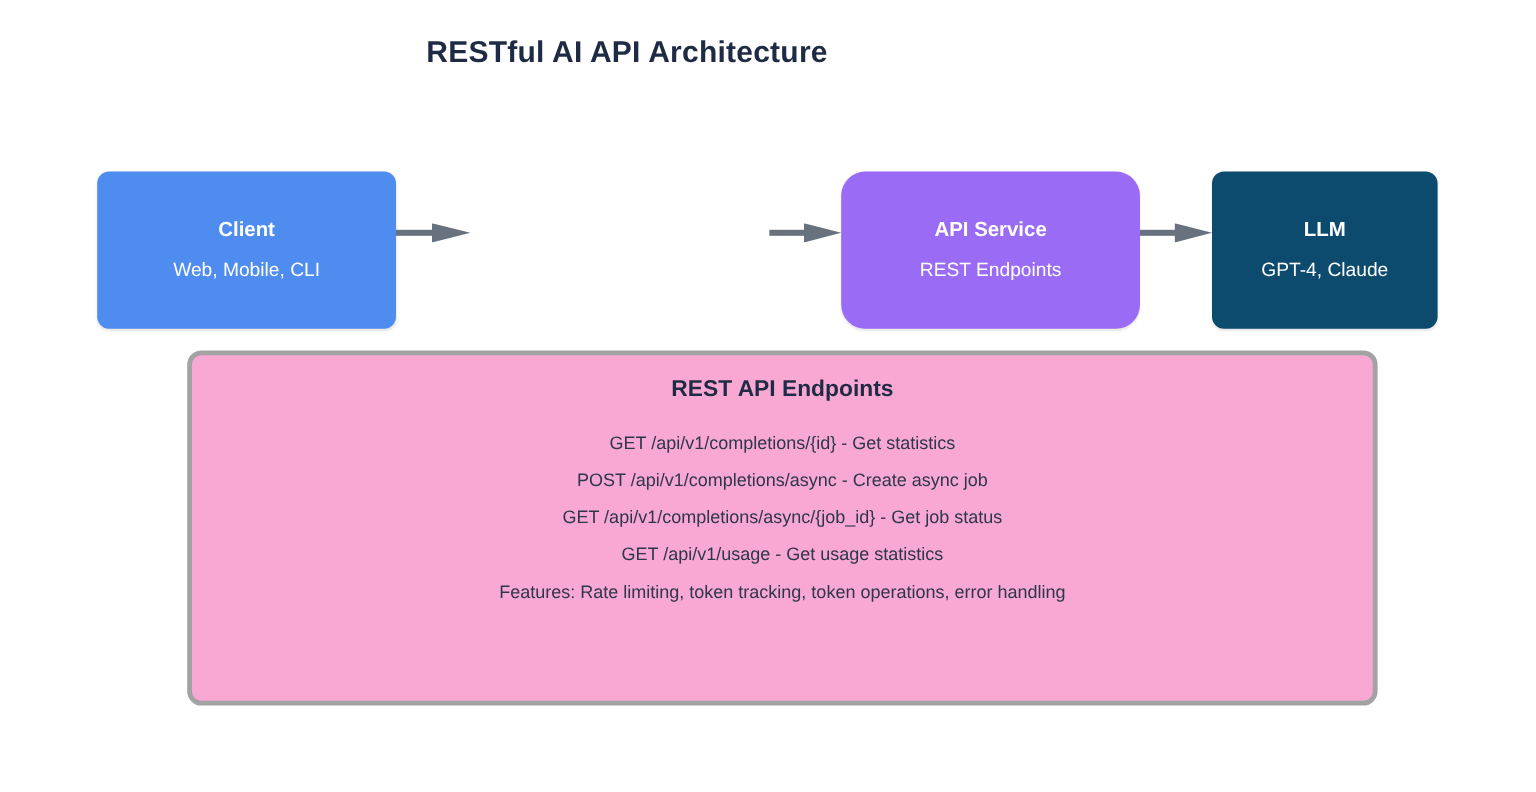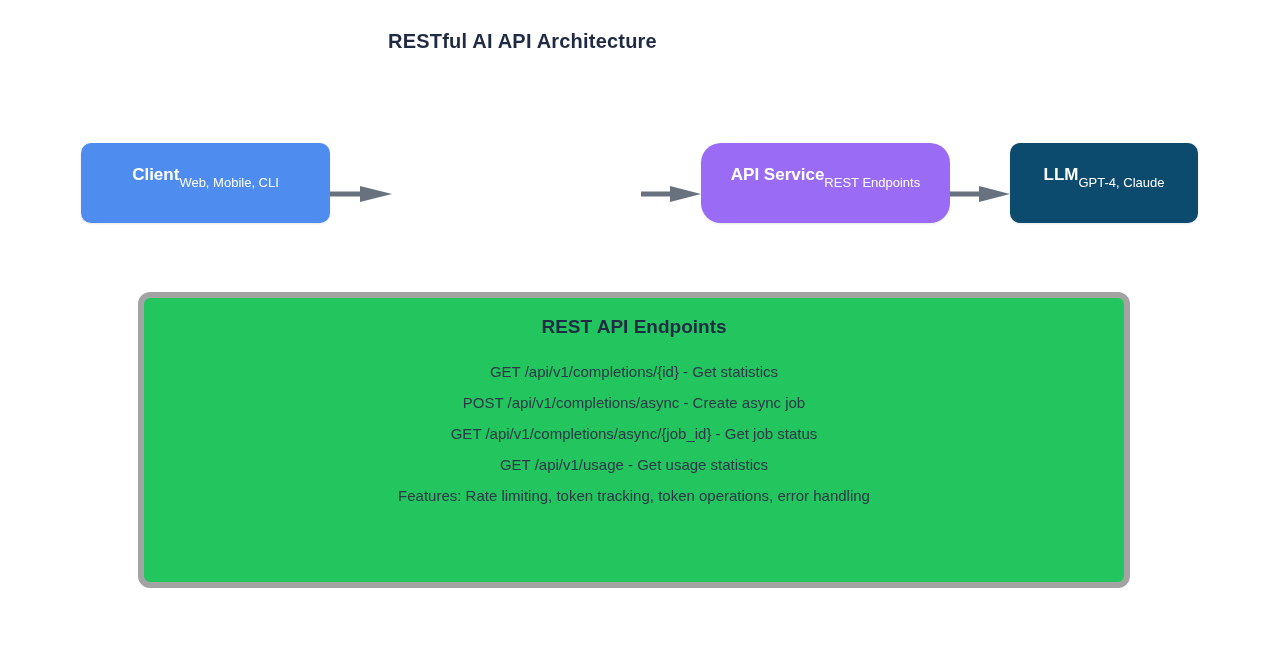--- a/index.html
+++ b/index.html
@@ -15,78 +15,79 @@
     position: relative;
   }
 
   
   .page-title {
     position: absolute;
     top: 30px;
     left: 0;
     width: 1045px;
     text-align: center;
-    font-size: 20px;
+    font-size: 25px;
     font-weight: bold;
     color: #1f2a44;
     letter-spacing: 0.2px;
   }
 
   
   .flow-row {
     position: absolute;
     top: 143px;
     left: 81px;
     width: 1117px;
     height: 101px;
   }
 
   .node {
     position: absolute;
     top: 0;
-    height: 80px;
+    height: 131px;
     border-radius: 10px;
     box-sizing: border-box;
     display: flex;
+    flex-direction: column;
     align-items: center;
     justify-content: center;
     color: #ffffff;
     box-shadow: 0 1px 2px rgba(0,0,0,0.10);
   }
   .node-title {
     font-size: 17px;
     font-weight: bold;
     line-height: 1.1;
     margin-bottom: 15px;
     text-align: center;
   }
   .node-sub {
-    font-size: 13px;
+    font-size: 16px;
     font-weight: normal;
     line-height: 1.1;
     text-align: right;
   }
 
   
   .arrow {
     position: absolute;
     top: 43px;
     height: 16px;
     display: block;
   }
 
   
   .panel {
     position: absolute;
-    left: 138px;
+    left: 156px;
     top: 292px;
     width: 992px;
     height: 296px;
-    background: #22c55e;
-    border: 6px solid #a3a3a3;
+    background: #f9a8d4;
+    border: 4px solid #a3a3a3;
     border-radius: 12px;
     box-sizing: border-box;
   }
   .panel-title {
     margin-top: 18px;
     text-align: center;
     font-size: 19px;
     font-weight: bold;
     color: #1f2a44;
   }

